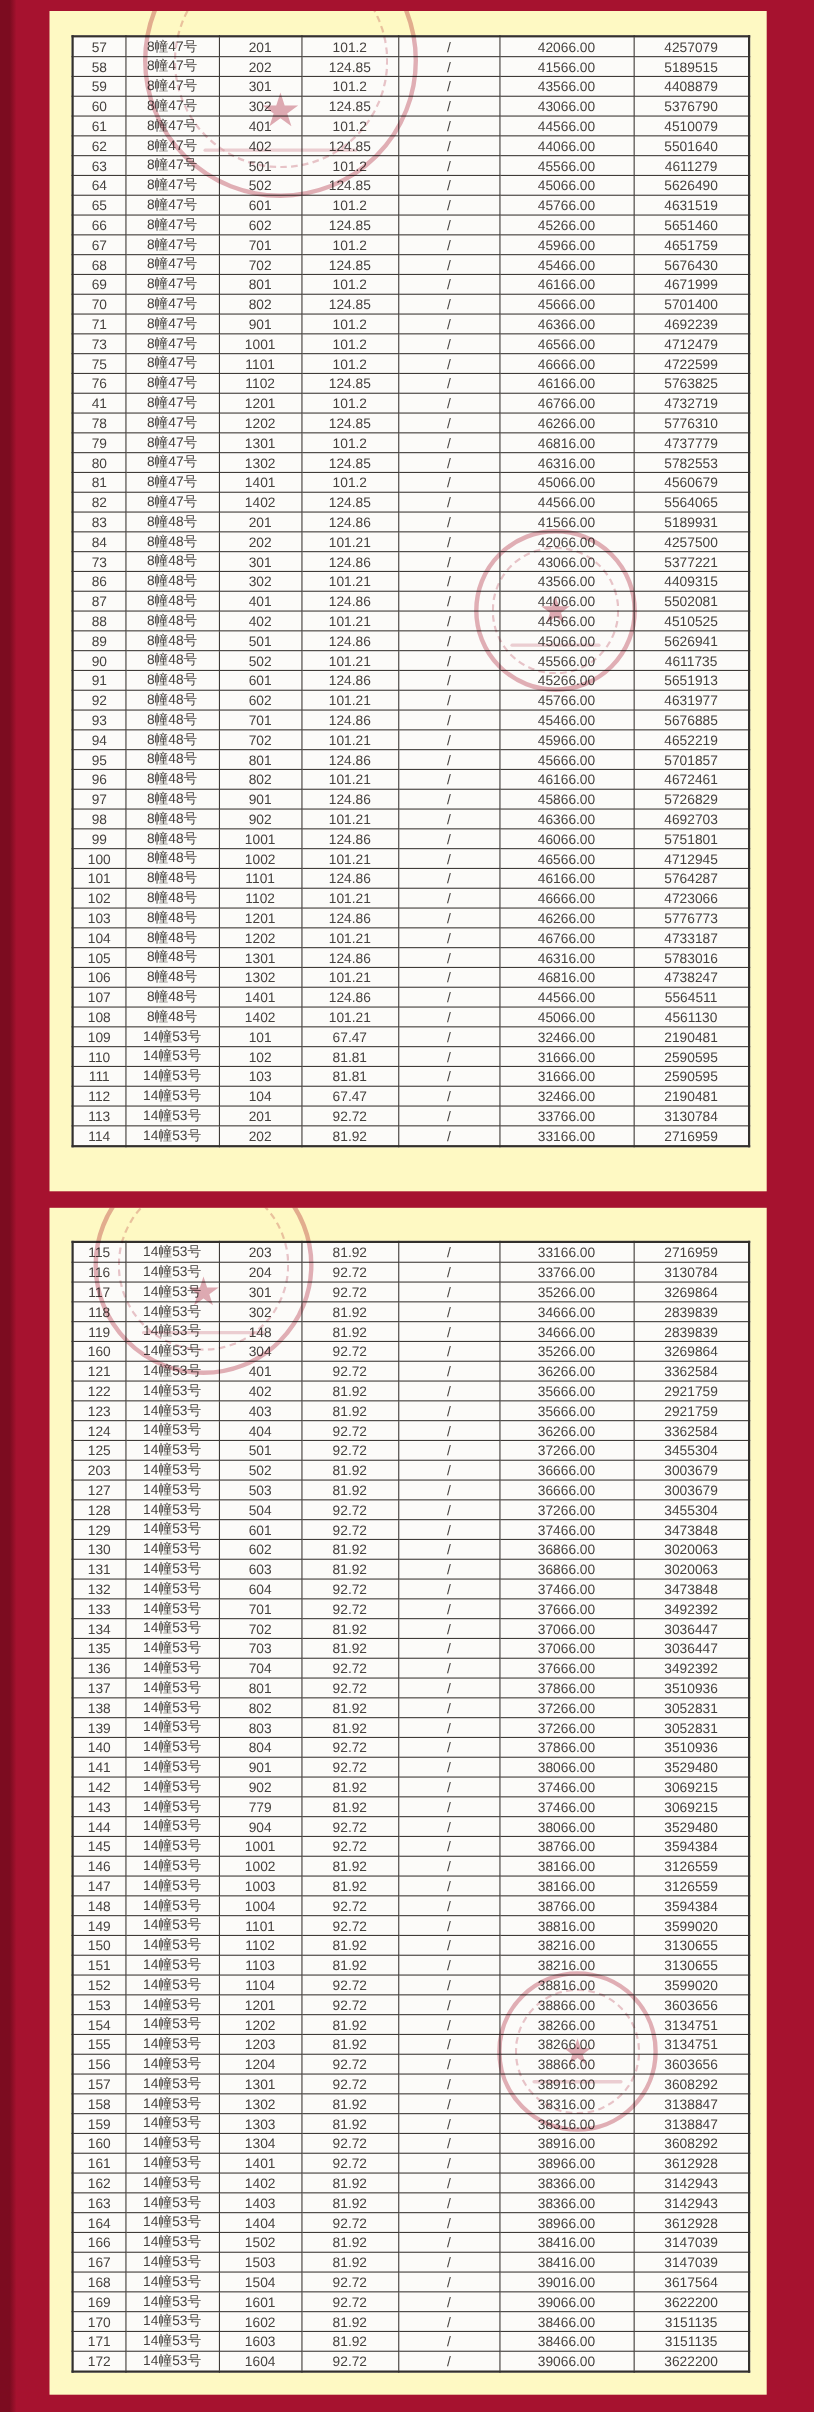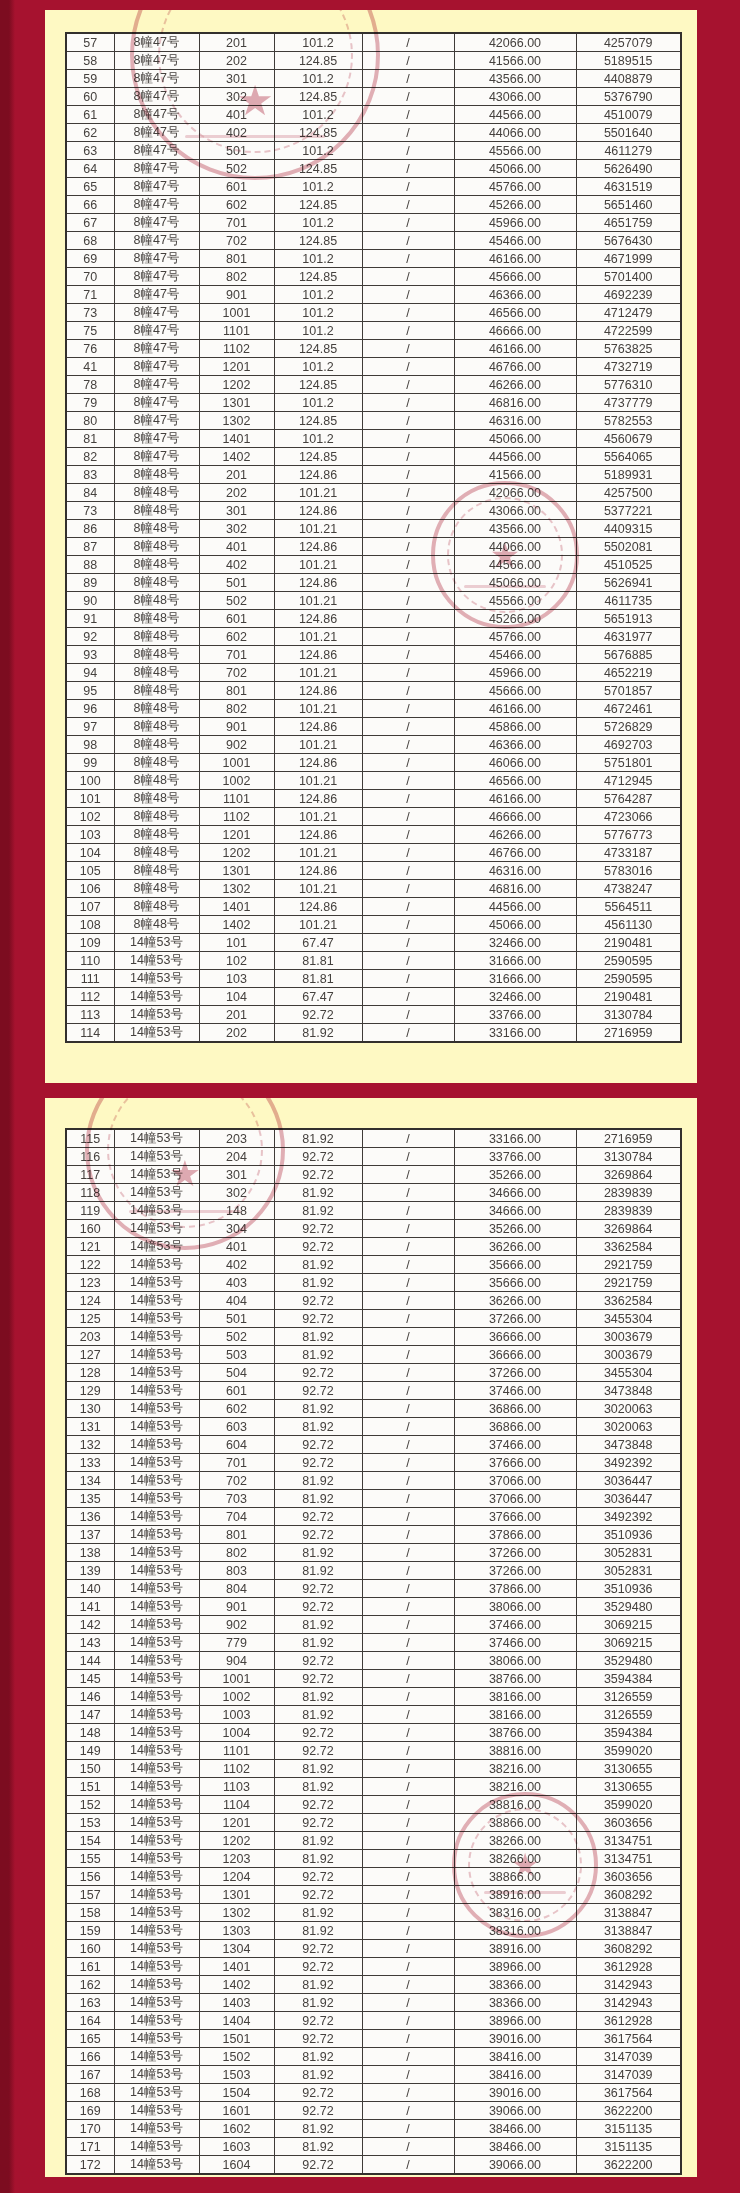--- a/index.html
+++ b/index.html
@@ -1050,29 +1050,20 @@
         <tr>
           <td>164</td>
           <td>14幢53号</td>
           <td>1404</td>
           <td>92.72</td>
           <td>/</td>
           <td>38966.00</td>
           <td>3612928</td>
         </tr>
         <tr>
-          <td>165</td>
-          <td>14幢53号</td>
-          <td>1501</td>
-          <td>92.72</td>
-          <td>/</td>
-          <td>39016.00</td>
-          <td>3617564</td>
-        </tr>
-        <tr>
           <td>166</td>
           <td>14幢53号</td>
           <td>1502</td>
           <td>81.92</td>
           <td>/</td>
           <td>38416.00</td>
           <td>3147039</td>
         </tr>
         <tr>
           <td>167</td>

